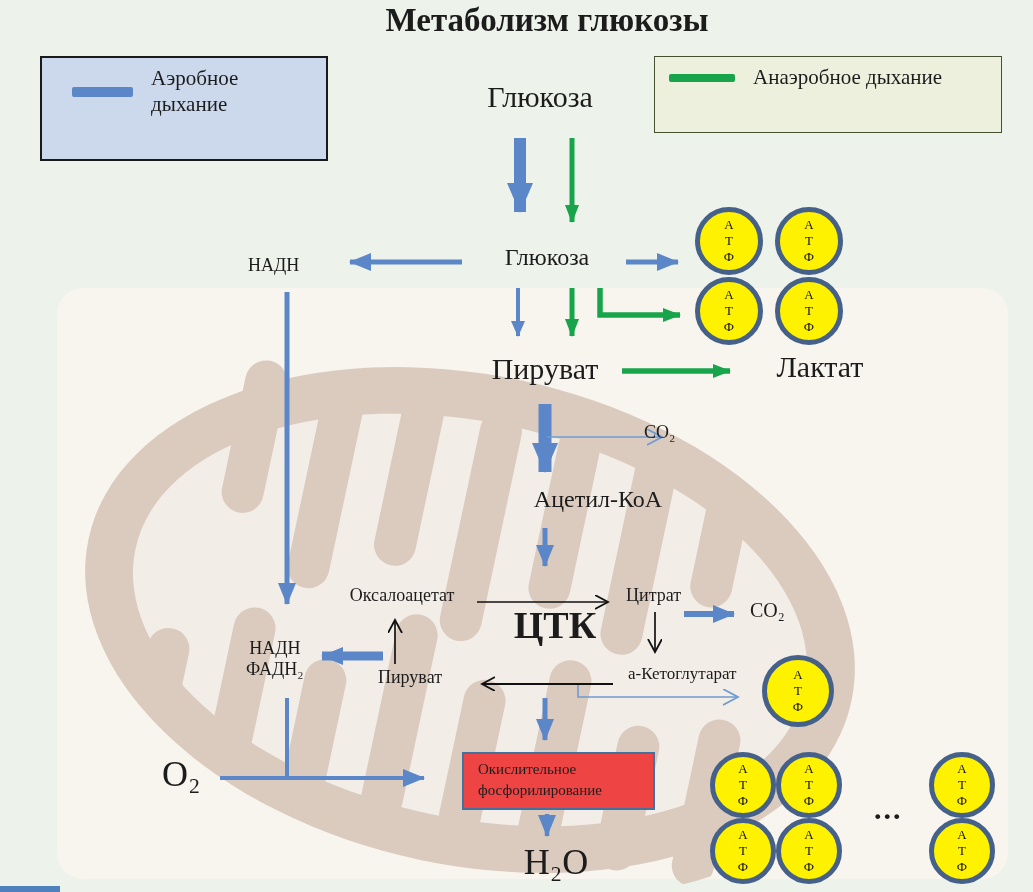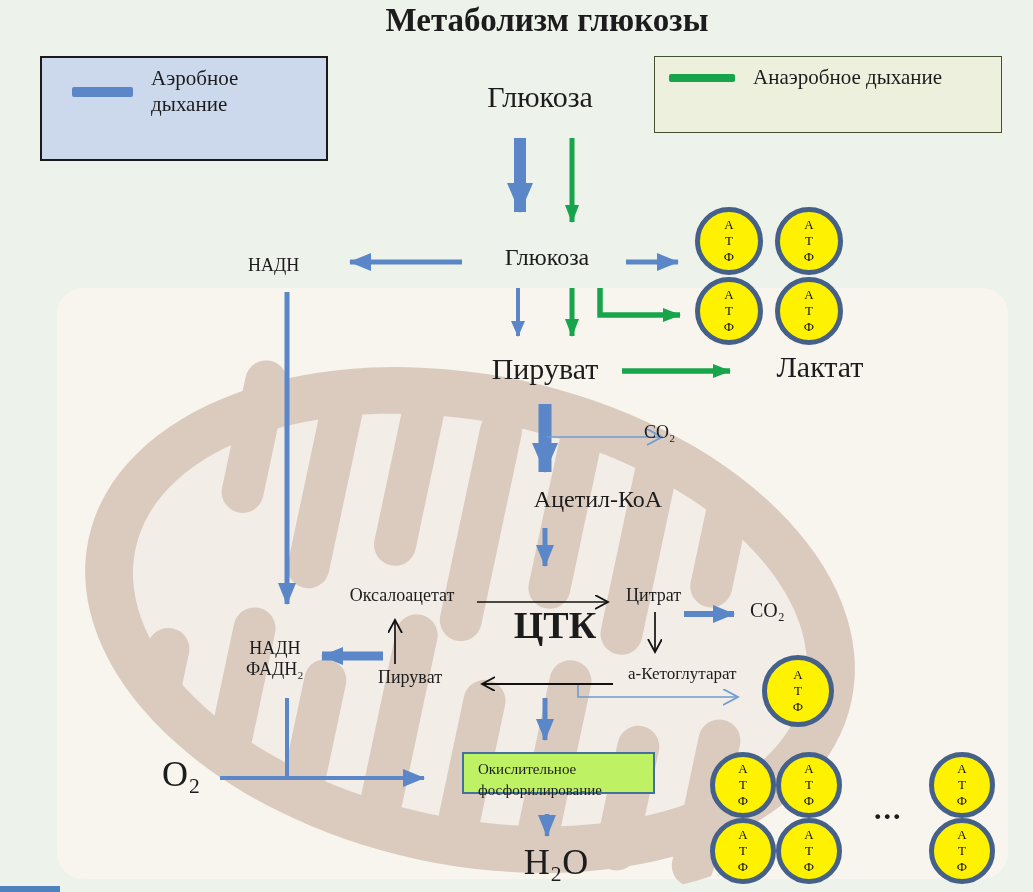--- a/index.html
+++ b/index.html
@@ -40,22 +40,22 @@
   .dash{display:inline-block;border-radius:2px;}
   .dash-blue{width:64px;height:10px;background:#5b87c8;margin-left:16px;}
   .dash-green{width:66px;height:8px;background:#17a44a;}
   .atp{
     position:absolute;border-radius:50%;
     background:#fff200;border:5px solid #456189;
     display:flex;flex-direction:column;align-items:center;justify-content:center;
     font-size:13px;line-height:1.25;color:#111;box-sizing:border-box;
   }
   .oxbox{
-    position:absolute;left:462px;top:752px;width:193px;height:42px;
-    box-sizing:border-box;background:#bef264;border:2px solid #41719c;
+    position:absolute;left:462px;top:752px;width:193px;height:58px;
+    box-sizing:border-box;background:#ef4444;border:2px solid #41719c;
     font-size:15px;line-height:1.4;padding:5px 6px 0 14px;
   }
   .sliver{position:absolute;left:0;top:886px;width:60px;height:6px;background:#4f81bd;}
 </style>
 </head>
 <body>
 
 <div class="panel"></div>
 
 <svg class="layer" width="1033" height="892">

